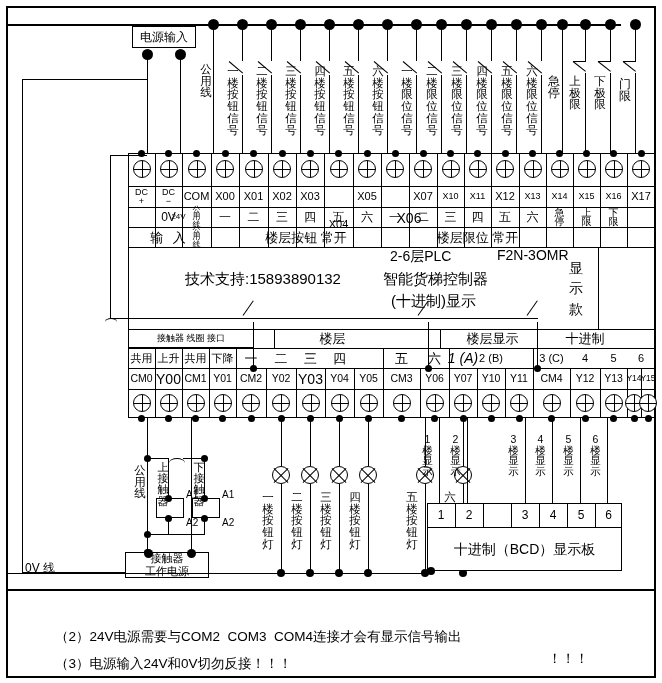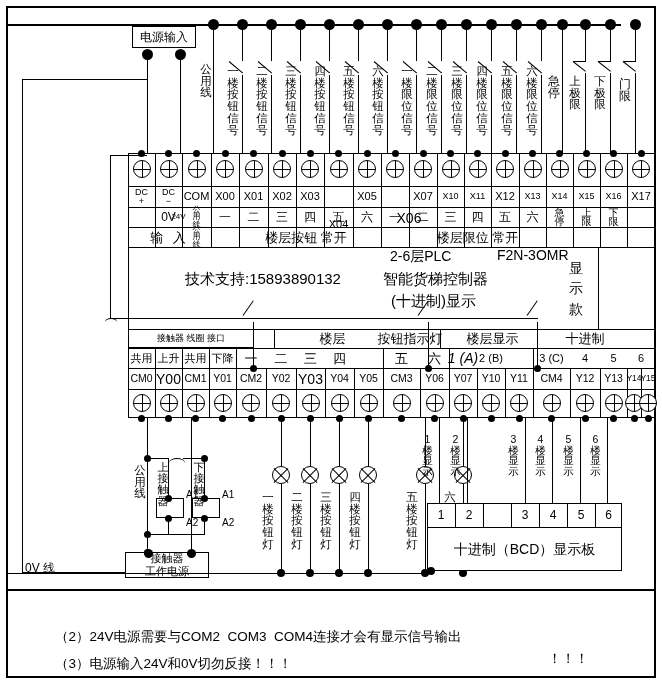--- a/index.html
+++ b/index.html
@@ -504,21 +504,20 @@
       <div class="ln vl" style="left:236px;top:348px;height:20px;"></div>
       <div class="ln vl" style="left:383px;top:348px;height:20px;"></div>
       <div class="ln vl" style="left:449px;top:348px;height:20px;"></div>
       <div class="ln vl" style="left:533px;top:348px;height:20px;"></div>
     </div>
 
   <div class="bx" style="left:128px;top:329px;width:126px;height:19px;"></div>
   <div class="txt ctr small" style="left:128px;top:329px;width:126px;height:19px;">接触器 线圈 接口</div>
 
   <div class="txt ctr" style="left:275px;top:329px;width:115px;height:19px;font-size:13px;">楼层</div>
-  <div class="txt ctr" style="left:350px;top:329px;width:120px;height:19px;font-size:13px;">按钮指示灯</div>
   <div class="txt ctr" style="left:440px;top:329px;width:105px;height:19px;font-size:13px;">楼层显示</div>
   <div class="txt ctr" style="left:540px;top:329px;width:90px;height:19px;font-size:13px;">十进制</div>
   <div class="ln vl" style="left:274px;top:329px;height:19px;"></div>
   <div class="ln vl" style="left:440px;top:329px;height:19px;"></div>
   <div class="ln vl" style="left:537px;top:329px;height:19px;"></div>
 
   <div class="ln" style="left:243px;top:315px;width:18px;height:1px;transform:rotate(-55deg);transform-origin:left center;"></div>
   <div class="ln vl" style="left:253px;top:322px;height:46px;"></div>
   <div class="dot" style="left:250px;top:365px;width:7px;height:7px;"></div>
 

